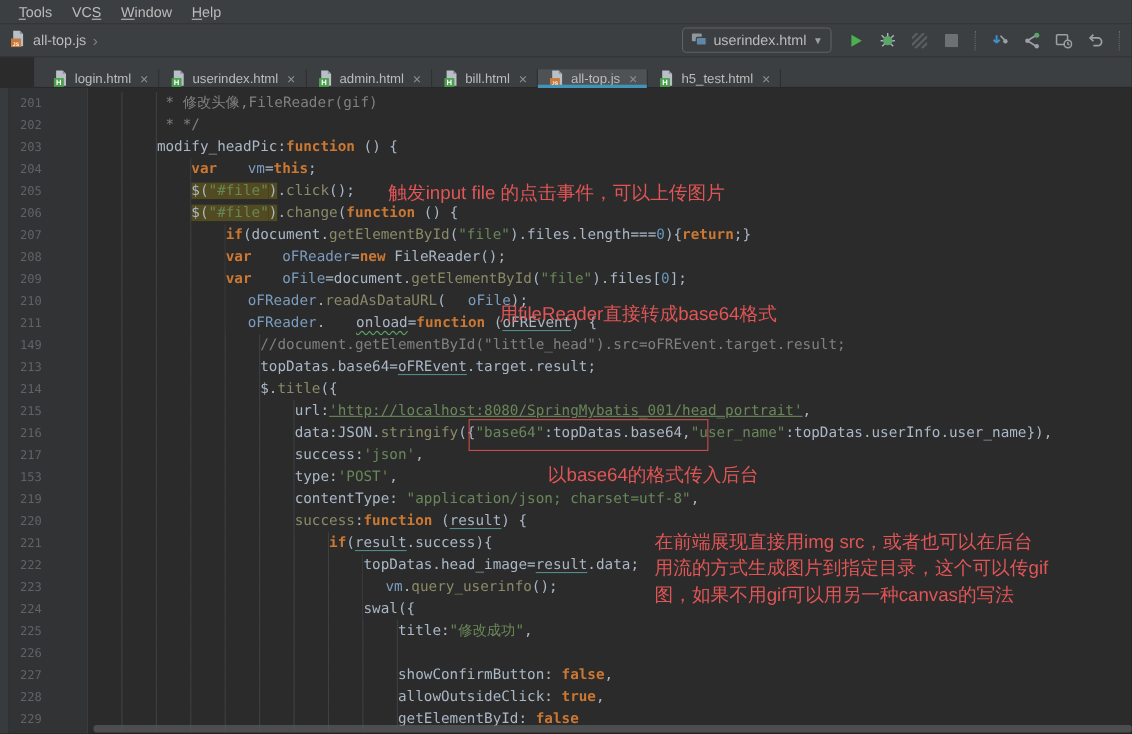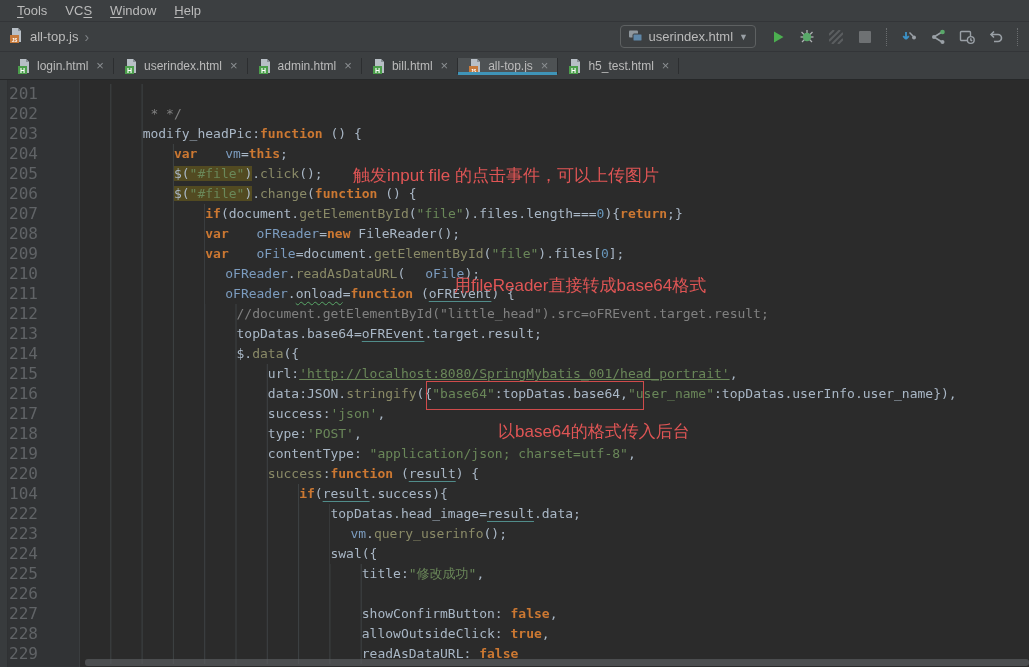--- a/index.html
+++ b/index.html
@@ -17,49 +17,49 @@
   .crumb{display:flex;align-items:center;gap:6px;color:#bbbbbb;font-size:13px;}
   .crumb .chev{color:#7e8286;font-size:14px;}
   .nav-spacer{flex:1;}
   .runbox{display:flex;align-items:center;gap:6px;border:1px solid #5e6162;border-radius:4px;
           height:21px;padding:0 7px;color:#bbbbbb;font-size:13px;cursor:pointer;}
   .runbox .arrow{color:#9aa0a6;font-size:9px;}
   .tbgroup{display:flex;align-items:center;gap:9px;margin-left:12px;}
   .tbsep{width:1px;height:18px;border-left:1px dotted #6a6d6f;margin:0 2px;}
   .tbicon{display:flex;align-items:center;justify-content:center;width:20px;height:20px;cursor:pointer;}
 
-  .tabbar{height:28px;background:var(--chrome);display:flex;align-items:center;
-          padding-left:7px;box-sizing:border-box;border-bottom:1px solid #262829;}
+  .tabbar{height:28px;background:var(--chrome);display:flex;align-items:flex-end;
+          padding-left:7px;box-sizing:border-box;border-bottom:1px solid #262829;margin-left:31px;}
   .tab{display:flex;align-items:center;gap:5px;padding:0 9px;background:#3c3f41;
        border-right:1px solid #2c2e30;font-size:12px;color:#bbbbbb;position:relative;cursor:pointer;}
   .tab.active{background:var(--tabactive);}
   .tab.active::after{content:"";position:absolute;left:0;right:0;bottom:-1px;height:3px;background:var(--tabline);}
   .tab .close{color:#8c9093;font-size:13px;margin-left:3px;line-height:1;}
 
   
   .editor{position:absolute;top:80px;left:0;right:0;bottom:0;padding-top:4px;box-sizing:border-box;
           background:linear-gradient(to right,#383b3d 0 7px,#2f3133 7px 8px,var(--gutter) 8px 79px,#3a3d3f 79px 80px,transparent 80px);
           font-family:"DejaVu Sans Mono","Liberation Mono",monospace;font-size:13px;overflow:hidden;}
   .linerow{display:flex;height:20px;line-height:20px;white-space:pre;}
-  .ln{flex:0 0 38px;text-align:right;color:var(--linenum);font-size:16px;}
+  .ln{flex:0 0 38px;text-align:right;color:var(--linenum);font-size:11px;}
   .fold{flex:0 0 42px;}
   .codetxt{flex:1;color:var(--fg);}
   .ind{display:inline-block;
        background-image:linear-gradient(to right,transparent 0 30.307px,#3e4244 30.307px 31.307px);
        background-size:31.307px 100%;background-repeat:repeat-x;}
   .p{color:var(--fg);}
   .k{color:var(--kw);font-weight:bold;}
   .s{color:var(--str);}
   .su{color:var(--str);text-decoration:underline;text-decoration-color:var(--str);}
   .n{color:var(--num);}
   .c{color:var(--com);}
   .m{color:var(--meth);}
   .v{color:var(--vrb);margin-left:20px;}
   .pa{color:var(--fg);text-decoration:underline;text-decoration-color:var(--paru);text-underline-offset:3px;}
-  .sq{text-decoration:underline wavy var(--sqg);text-decoration-thickness:1px;text-underline-offset:3px;}
+  .sq{text-decoration:underline wavy var(--sqg);text-decoration-thickness:1px;text-underline-offset:3px;margin-left:28px;}
   .hl{background:var(--hl);}
 
   
   .overlay{position:absolute;inset:0;pointer-events:none;}
   .ann{position:absolute;color:var(--ann);font-size:17px;line-height:24px;white-space:pre-line;}
   .redbox{position:absolute;border:1px solid var(--boxred);}
   .hscroll{position:absolute;left:85px;right:0;bottom:1px;height:7px;background:#5a5d5f;opacity:.7;border-radius:3px;}
 </style>
 </head>
 <body>
@@ -238,52 +238,55 @@
     <rect x="2" y="8" width="9" height="8" fill="#4b9e4b"></rect>
     <text x="6.5" y="14.6" font-size="7" font-weight="bold" fill="#ffffff" text-anchor="middle" font-family="Liberation Sans, sans-serif">H</text>
   </svg>
         </span>
         <span>h5_test.html</span>
         <span class="close">×</span>
       </div>
     </div>
 
   <div class="editor" id="editor">
-      <div class="linerow"><span class="ln">201</span><span class="fold"></span><span class="codetxt"><span class="ind">         </span></span></div>
+      <div class="linerow"><span class="ln">201</span><span class="fold"></span><span class="codetxt"><span class="ind">         </span><span class="c">* 修改头像,FileReader(gif)</span></span></div>
       <div class="linerow"><span class="ln">202</span><span class="fold"></span><span class="codetxt"><span class="ind">         </span><span class="c">* */</span></span></div>
       <div class="linerow"><span class="ln">203</span><span class="fold"></span><span class="codetxt"><span class="ind">        </span><span class="p">modify_headPic:</span><span class="k">function</span><span class="p"> () {</span></span></div>
       <div class="linerow"><span class="ln">204</span><span class="fold"></span><span class="codetxt"><span class="ind">            </span><span class="k">var</span><span class="p"> </span><span class="v">vm</span><span class="p">=</span><span class="k">this</span><span class="p">;</span></span></div>
       <div class="linerow"><span class="ln">205</span><span class="fold"></span><span class="codetxt"><span class="ind">            </span><span class="p hl">$(</span><span class="s hl">"#file"</span><span class="p hl">)</span><span class="p">.</span><span class="m">click</span><span class="p">();</span></span></div>
       <div class="linerow"><span class="ln">206</span><span class="fold"></span><span class="codetxt"><span class="ind">            </span><span class="p hl">$(</span><span class="s hl">"#file"</span><span class="p hl">)</span><span class="p">.</span><span class="m">change</span><span class="p">(</span><span class="k">function</span><span class="p"> () {</span></span></div>
       <div class="linerow"><span class="ln">207</span><span class="fold"></span><span class="codetxt"><span class="ind">                </span><span class="k">if</span><span class="p">(document.</span><span class="m">getElementById</span><span class="p">(</span><span class="s">"file"</span><span class="p">).files.length===</span><span class="n">0</span><span class="p">){</span><span class="k">return</span><span class="p">;}</span></span></div>
       <div class="linerow"><span class="ln">208</span><span class="fold"></span><span class="codetxt"><span class="ind">                </span><span class="k">var</span><span class="p"> </span><span class="v">oFReader</span><span class="p">=</span><span class="k">new</span><span class="p"> FileReader();</span></span></div>
       <div class="linerow"><span class="ln">209</span><span class="fold"></span><span class="codetxt"><span class="ind">                </span><span class="k">var</span><span class="p"> </span><span class="v">oFile</span><span class="p">=document.</span><span class="m">getElementById</span><span class="p">(</span><span class="s">"file"</span><span class="p">).files[</span><span class="n">0</span><span class="p">];</span></span></div>
       <div class="linerow"><span class="ln">210</span><span class="fold"></span><span class="codetxt"><span class="ind">                </span><span class="v">oFReader</span><span class="p">.</span><span class="m">readAsDataURL</span><span class="p">(</span><span class="v">oFile</span><span class="p">);</span></span></div>
       <div class="linerow"><span class="ln">211</span><span class="fold"></span><span class="codetxt"><span class="ind">                </span><span class="v">oFReader</span><span class="p">.</span><span class="p sq">onload</span><span class="p">=</span><span class="k">function</span><span class="p"> (</span><span class="pa">oFREvent</span><span class="p">) {</span></span></div>
-      <div class="linerow"><span class="ln">212</span><span class="fold"></span><span class="codetxt"><span class="ind">                    </span><span class="c">//document.getElementById("little_head").src=oFREvent.target.result;</span></span></div>
+      <div class="linerow"><span class="ln">149</span><span class="fold"></span><span class="codetxt"><span class="ind">                    </span><span class="c">//document.getElementById("little_head").src=oFREvent.target.result;</span></span></div>
       <div class="linerow"><span class="ln">213</span><span class="fold"></span><span class="codetxt"><span class="ind">                    </span><span class="p">topDatas.base64=</span><span class="pa">oFREvent</span><span class="p">.target.result;</span></span></div>
-      <div class="linerow"><span class="ln">214</span><span class="fold"></span><span class="codetxt"><span class="ind">                    </span><span class="p">$.</span><span class="m">data</span><span class="p">({</span></span></div>
+      <div class="linerow"><span class="ln">214</span><span class="fold"></span><span class="codetxt"><span class="ind">                    </span><span class="p">$.</span><span class="m">title</span><span class="p">({</span></span></div>
       <div class="linerow"><span class="ln">215</span><span class="fold"></span><span class="codetxt"><span class="ind">                        </span><span class="p">url:</span><span class="su">'http://localhost:8080/SpringMybatis_001/head_portrait'</span><span class="p">,</span></span></div>
       <div class="linerow"><span class="ln">216</span><span class="fold"></span><span class="codetxt"><span class="ind">                        </span><span class="p">data:JSON.</span><span class="m">stringify</span><span class="p">({</span><span class="s">"base64"</span><span class="p">:topDatas.base64,</span><span class="s">"user_name"</span><span class="p">:topDatas.userInfo.user_name}),</span></span></div>
       <div class="linerow"><span class="ln">217</span><span class="fold"></span><span class="codetxt"><span class="ind">                        </span><span class="p">success:</span><span class="s">'json'</span><span class="p">,</span></span></div>
-      <div class="linerow"><span class="ln">218</span><span class="fold"></span><span class="codetxt"><span class="ind">                        </span><span class="p">type:</span><span class="s">'POST'</span><span class="p">,</span></span></div>
+      <div class="linerow"><span class="ln">153</span><span class="fold"></span><span class="codetxt"><span class="ind">                        </span><span class="p">type:</span><span class="s">'POST'</span><span class="p">,</span></span></div>
       <div class="linerow"><span class="ln">219</span><span class="fold"></span><span class="codetxt"><span class="ind">                        </span><span class="p">contentType: </span><span class="s">"application/json; charset=utf-8"</span><span class="p">,</span></span></div>
       <div class="linerow"><span class="ln">220</span><span class="fold"></span><span class="codetxt"><span class="ind">                        </span><span class="m">success</span><span class="p">:</span><span class="k">function</span><span class="p"> (</span><span class="pa">result</span><span class="p">) {</span></span></div>
-      <div class="linerow"><span class="ln">104</span><span class="fold"></span><span class="codetxt"><span class="ind">                            </span><span class="k">if</span><span class="p">(</span><span class="pa">result</span><span class="p">.success){</span></span></div>
+      <div class="linerow"><span class="ln">221</span><span class="fold"></span><span class="codetxt"><span class="ind">                            </span><span class="k">if</span><span class="p">(</span><span class="pa">result</span><span class="p">.success){</span></span></div>
       <div class="linerow"><span class="ln">222</span><span class="fold"></span><span class="codetxt"><span class="ind">                                </span><span class="p">topDatas.head_image=</span><span class="pa">result</span><span class="p">.data;</span></span></div>
       <div class="linerow"><span class="ln">223</span><span class="fold"></span><span class="codetxt"><span class="ind">                                </span><span class="v">vm</span><span class="p">.</span><span class="m">query_userinfo</span><span class="p">();</span></span></div>
       <div class="linerow"><span class="ln">224</span><span class="fold"></span><span class="codetxt"><span class="ind">                                </span><span class="p">swal({</span></span></div>
       <div class="linerow"><span class="ln">225</span><span class="fold"></span><span class="codetxt"><span class="ind">                                    </span><span class="p">title:</span><span class="s">"修改成功"</span><span class="p">,</span></span></div>
       <div class="linerow"><span class="ln">226</span><span class="fold"></span><span class="codetxt"><span class="ind">                                    </span></span></div>
       <div class="linerow"><span class="ln">227</span><span class="fold"></span><span class="codetxt"><span class="ind">                                    </span><span class="p">showConfirmButton: </span><span class="k">false</span><span class="p">,</span></span></div>
       <div class="linerow"><span class="ln">228</span><span class="fold"></span><span class="codetxt"><span class="ind">                                    </span><span class="p">allowOutsideClick: </span><span class="k">true</span><span class="p">,</span></span></div>
-      <div class="linerow"><span class="ln">229</span><span class="fold"></span><span class="codetxt"><span class="ind">                                    </span><span class="p">readAsDataURL: </span><span class="k">false</span></span></div>
+      <div class="linerow"><span class="ln">229</span><span class="fold"></span><span class="codetxt"><span class="ind">                                    </span><span class="p">getElementById: </span><span class="k">false</span></span></div>
     </div>
 
   <div class="overlay" id="overlay">
       <div class="ann" style="left: 353px; top: 164px;">触发input file 的点击事件，可以上传图片</div>
       <div class="ann" style="left: 454px; top: 274px;">用fileReader直接转成base64格式</div>
       <div class="ann" style="left: 498px; top: 420px;">以base64的格式传入后台</div>
+      <div class="ann" style="left: 595px; top: 481px;">在前端展现直接用img src，或者也可以在后台
+用流的方式生成图片到指定目录，这个可以传gif
+图，如果不用gif可以用另一种canvas的写法</div>
       <div class="redbox" style="left: 426px; top: 381px; width: 216px; height: 27px;"></div>
     </div>
 
   <div class="hscroll"></div>
 </div>
 
 </body></html>

